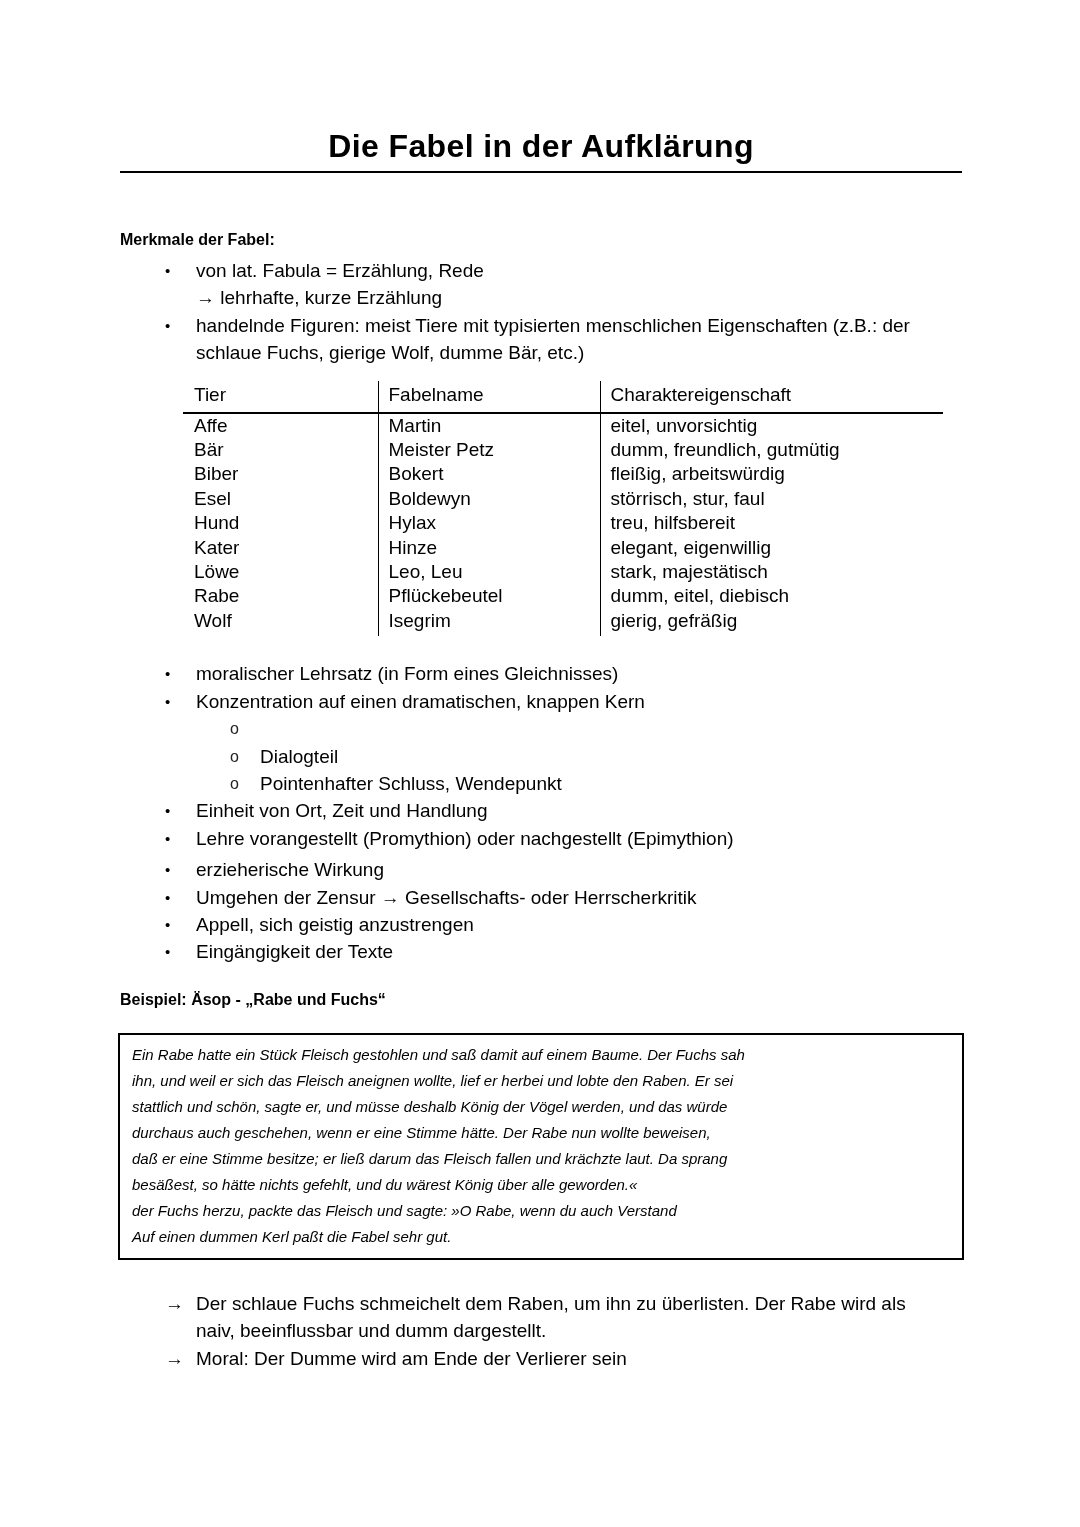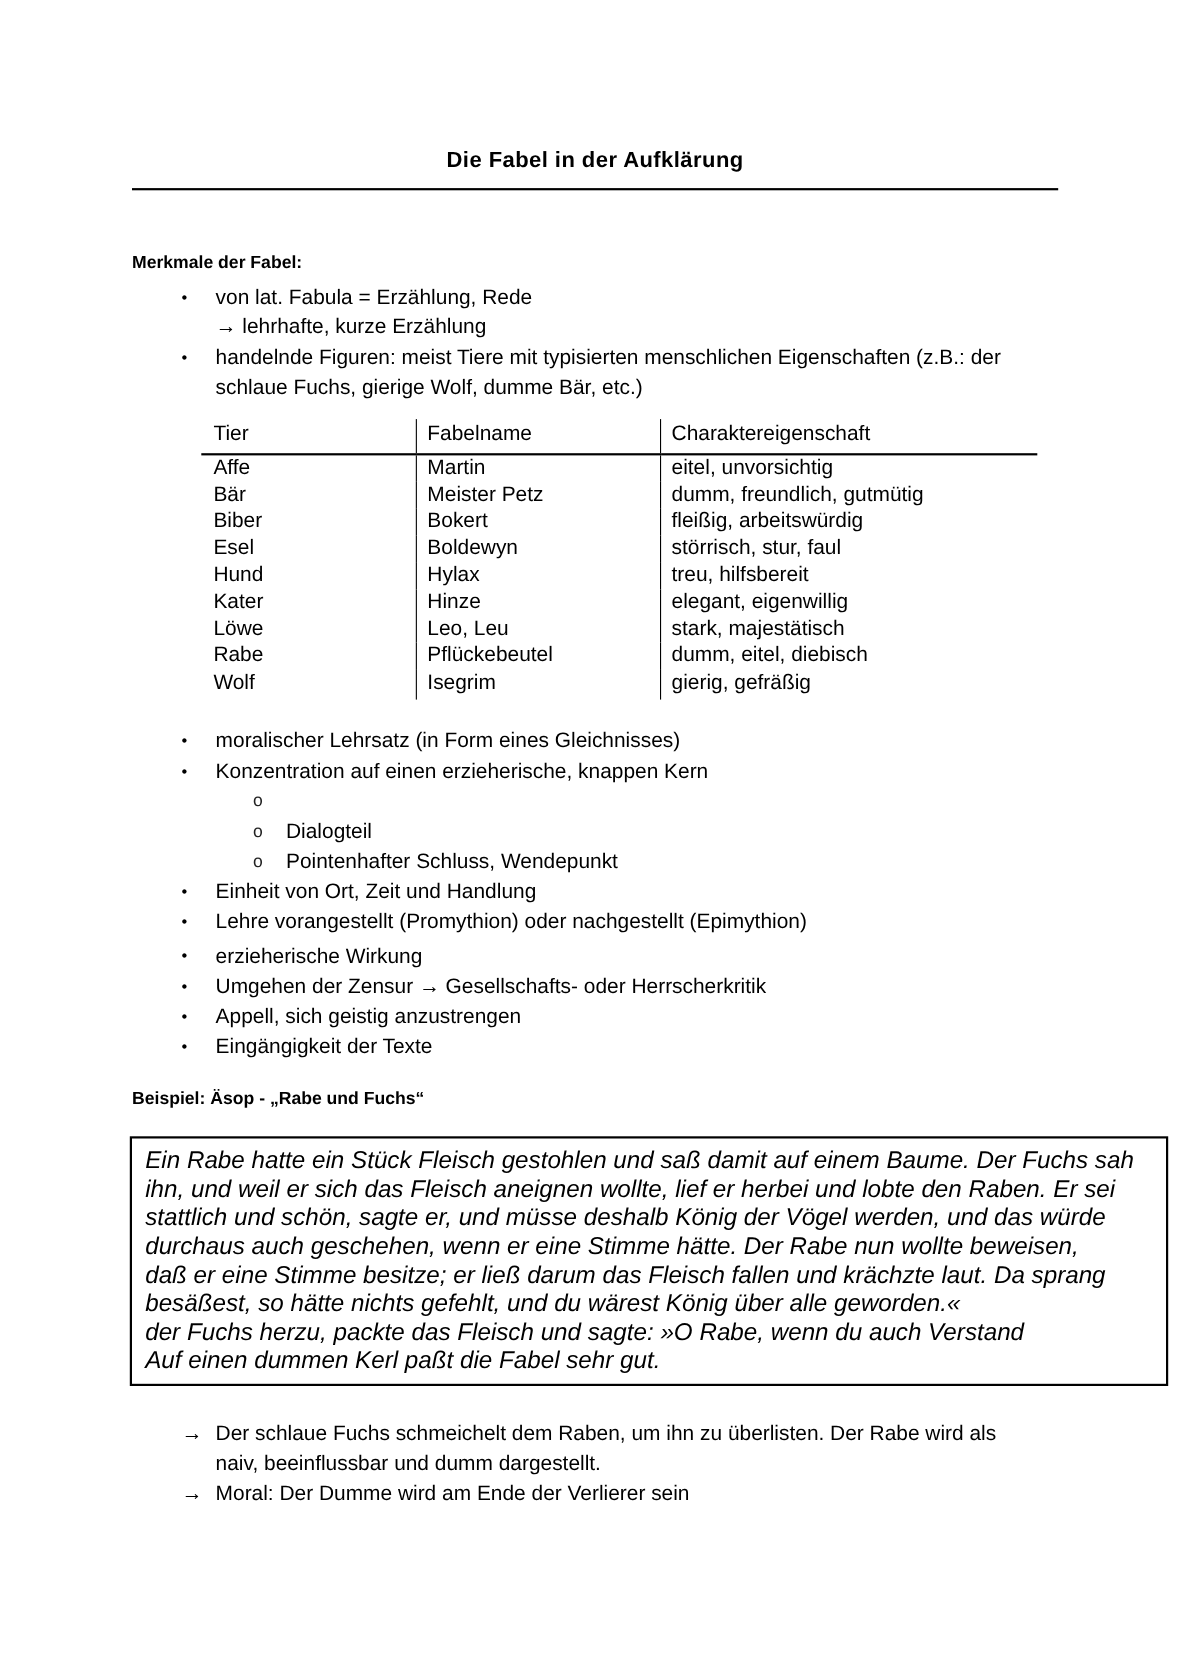--- a/index.html
+++ b/index.html
@@ -11,21 +11,21 @@
     margin: 0 auto;
     background: #ffffff;
     color: #000000;
     font-family: "Liberation Sans", "DejaVu Sans", sans-serif;
     padding: 130px 118px 0 120px;
     overflow: hidden;
   }
   
   .doc-title {
     margin: 0;
-    font-size: 20px;
+    font-size: 32px;
     font-weight: 700;
     text-align: center;
     letter-spacing: 0.4px;
     line-height: 32px;
   }
   .title-rule {
     border: none;
     border-top: 2.5px solid #000;
     margin: 9px 0 0 0;
   }
@@ -90,23 +90,23 @@
   }
   .fable-table th + th, .fable-table td + td { border-left: 1.5px solid #000; padding-left: 10px; }
   .fable-table tr:first-child td { padding-top: 3px; }
   .fable-table tr:last-child td  { padding-bottom: 3px; }
   
   .quote-box {
     margin: 20px 0 0 -2px;
     border: 2px solid #000;
     padding: 7px 12px 8px 12px;
     font-style: italic;
-    font-size: 22px;
+    font-size: 15px;
     line-height: 26px;
-    width: 944px;
+    width: 846px;
   }
   .quote-line { white-space: nowrap; }
   
   .arrows {
     margin: 30px 0 0 45px;
     font-size: 19px;
     line-height: 27.4px;
   }
   .arrows > li { display: flex; align-items: flex-start; }
   .arrow-marker {
@@ -201,21 +201,21 @@
     </table>
 
   <ul class="bullets" style="margin-top:24px">
     <li>
       <span class="bullet-marker">•</span>
       <div class="bullet-text">moralischer Lehrsatz (in Form eines Gleichnisses)</div>
     </li>
     <li>
       <span class="bullet-marker">•</span>
       <div class="bullet-text">
-        <div>Konzentration auf einen erzieherische, knappen Kern</div>
+        <div>Konzentration auf einen dramatischen, knappen Kern</div>
         <ul class="circles">
           <li>
             <span class="circle-marker">o</span>
           </li>
           <li>
             <span class="circle-marker">o</span>
             <div>Dialogteil</div>
           </li>
           <li>
             <span class="circle-marker">o</span>

